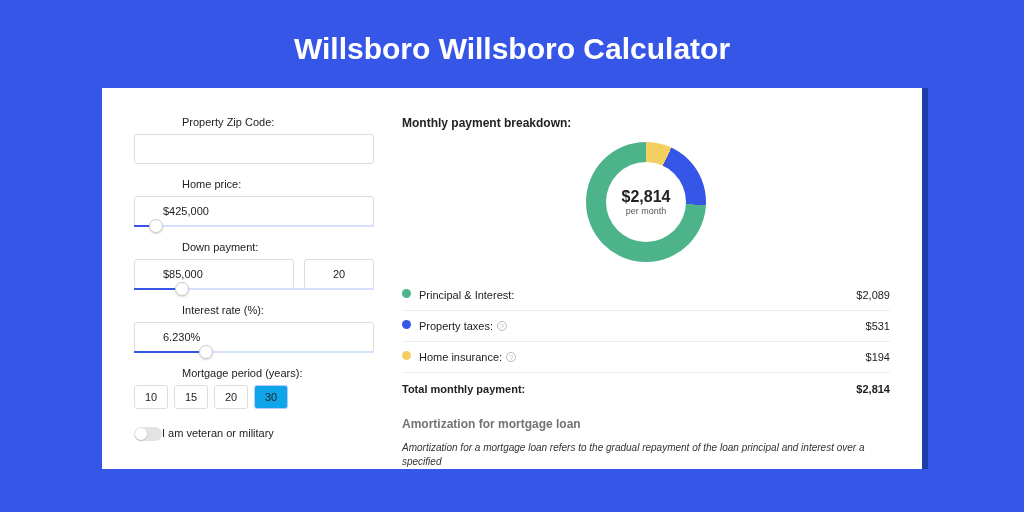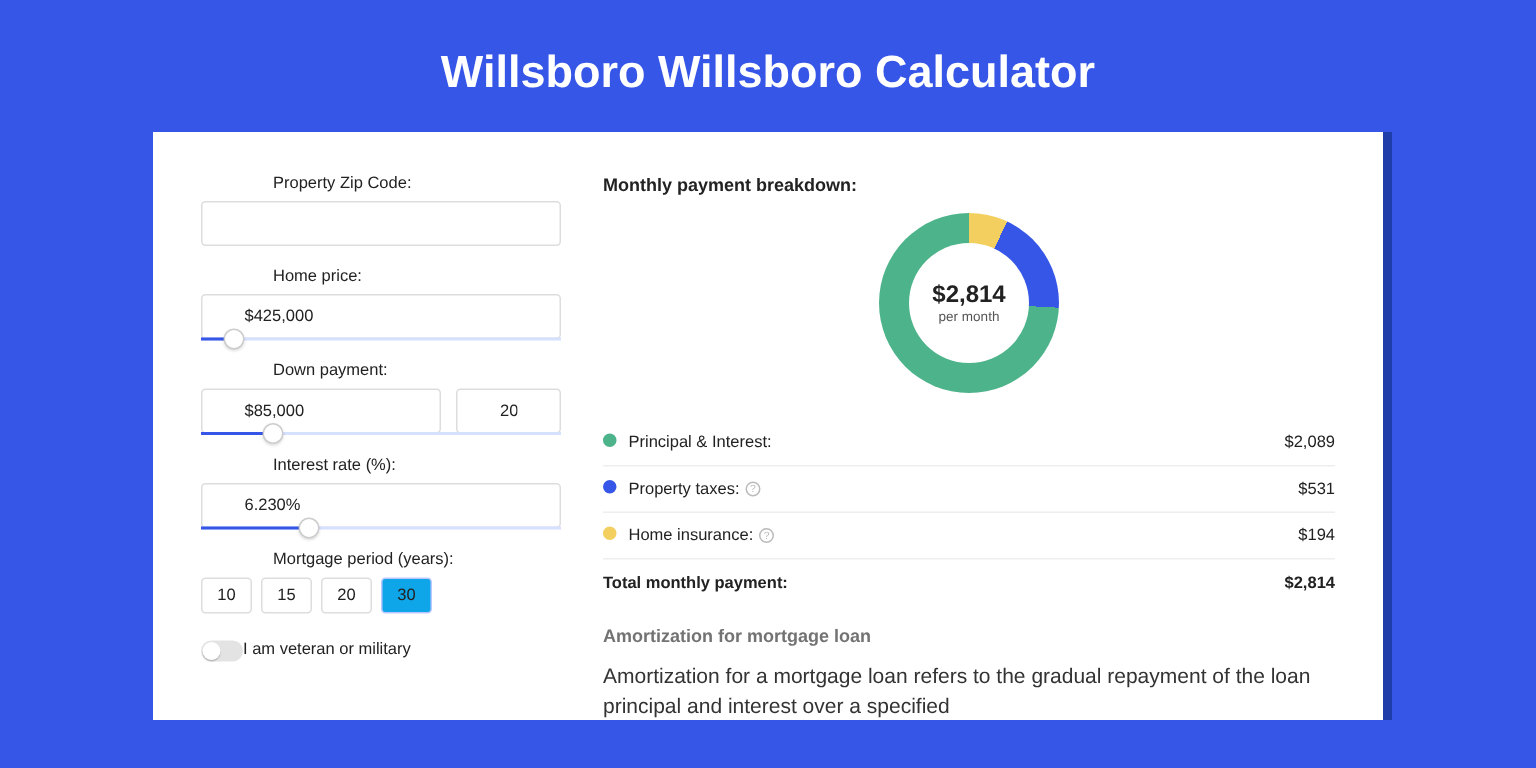--- a/index.html
+++ b/index.html
@@ -124,21 +124,21 @@
     display: inline-flex; align-items: center; justify-content: center;
     font-size: 7px; color: #bbb;
   }
   .total-row {
     display: flex; align-items: center;
     padding: 10px 0 14px 0;
     font-size: 11px; font-weight: 700;
   }
   .total-row .legend-label { font-weight: 700; }
   .amort-title { font-size: 12px; font-weight: 700; color: #737373; margin: 8px 0 10px 0; }
-  .amort-text { font-size: 14px; color: #333; line-height: 1.4; }
+  .amort-text { font-size: 10px; color: #333; line-height: 1.4; font-style: italic; }
 </style>
 </head>
 <body>
 
 <h1 class="page-title">Willsboro Willsboro Calculator</h1>
 
 <div class="card">
   <div class="left-col">
 
     <div class="field-group">

